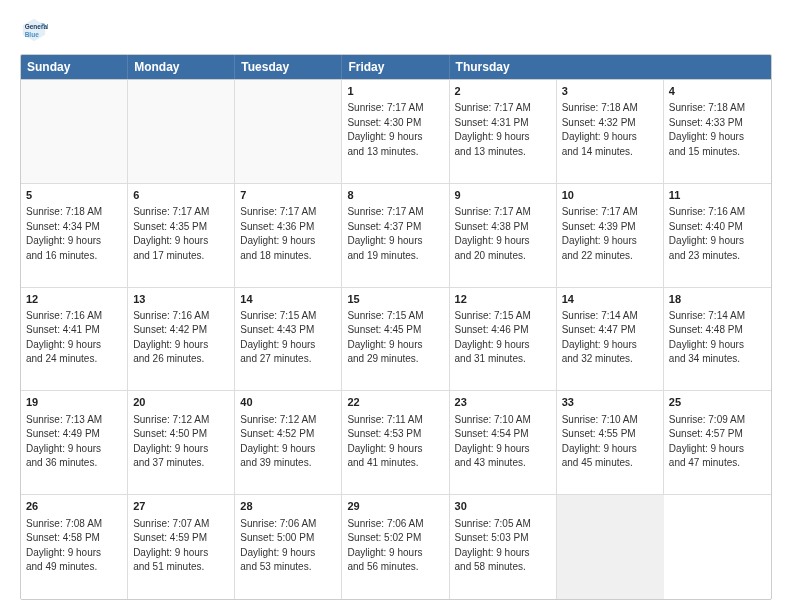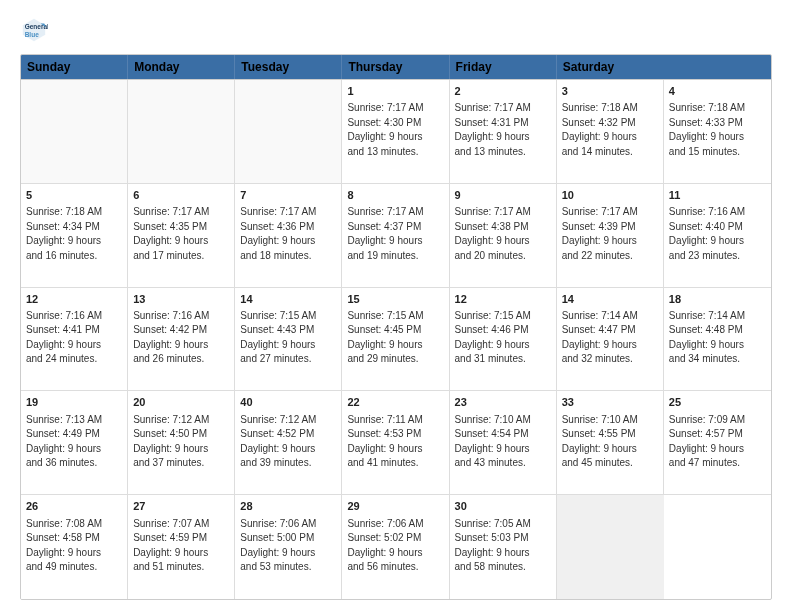--- a/index.html
+++ b/index.html
@@ -61,21 +61,21 @@
       overflow: hidden;
       display: flex;
       flex-direction: column;
     }
     .cal-header {
       display: grid;
       grid-template-columns: repeat(7, 1fr);
       background: #3a6ea5;
     }
     .cal-header-cell {
-      color: #000000;
+      color: #ffffff;
       font-size: 12px;
       font-weight: bold;
       padding: 5px 6px;
       text-align: left;
       border-right: 1px solid #5580b0;
     }
     .cal-header-cell:last-child { border-right: none; }
     .cal-body {
       flex: 1;
       display: grid;
@@ -134,23 +134,22 @@
       <h1></h1>
       <h2></h2>
     </div>
   </div>
 
   <div class="calendar">
     <div class="cal-header">
     <div class="cal-header-cell">Sunday</div>
         <div class="cal-header-cell">Monday</div>
         <div class="cal-header-cell">Tuesday</div>
+        <div class="cal-header-cell">Friday</div>
         <div class="cal-header-cell">Thursday</div>
-        <div class="cal-header-cell">Friday</div>
-        <div class="cal-header-cell">Saturday</div>
       </div>
     <div class="cal-body">
     <div class="cal-row">
           <div class="cal-cell empty"></div>
           <div class="cal-cell empty"></div>
           <div class="cal-cell empty"></div>
           <div class="cal-cell">
             <span class="day-num">1</span>
             <div class="cell-text" style="white-space: pre-line;">Sunrise: 7:17 AM
 Sunset: 4:30 PM

